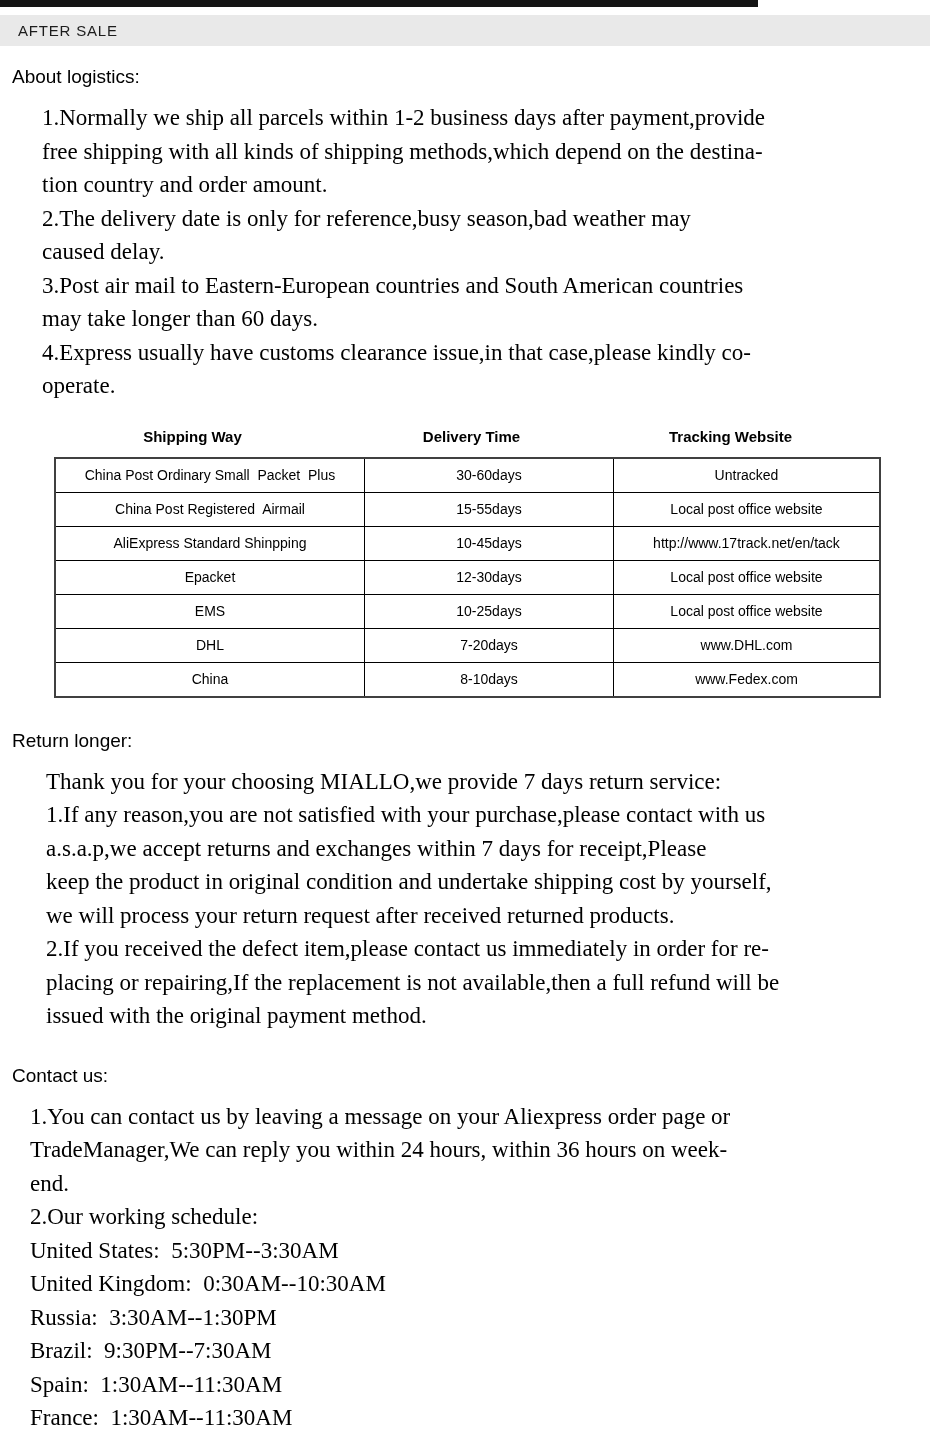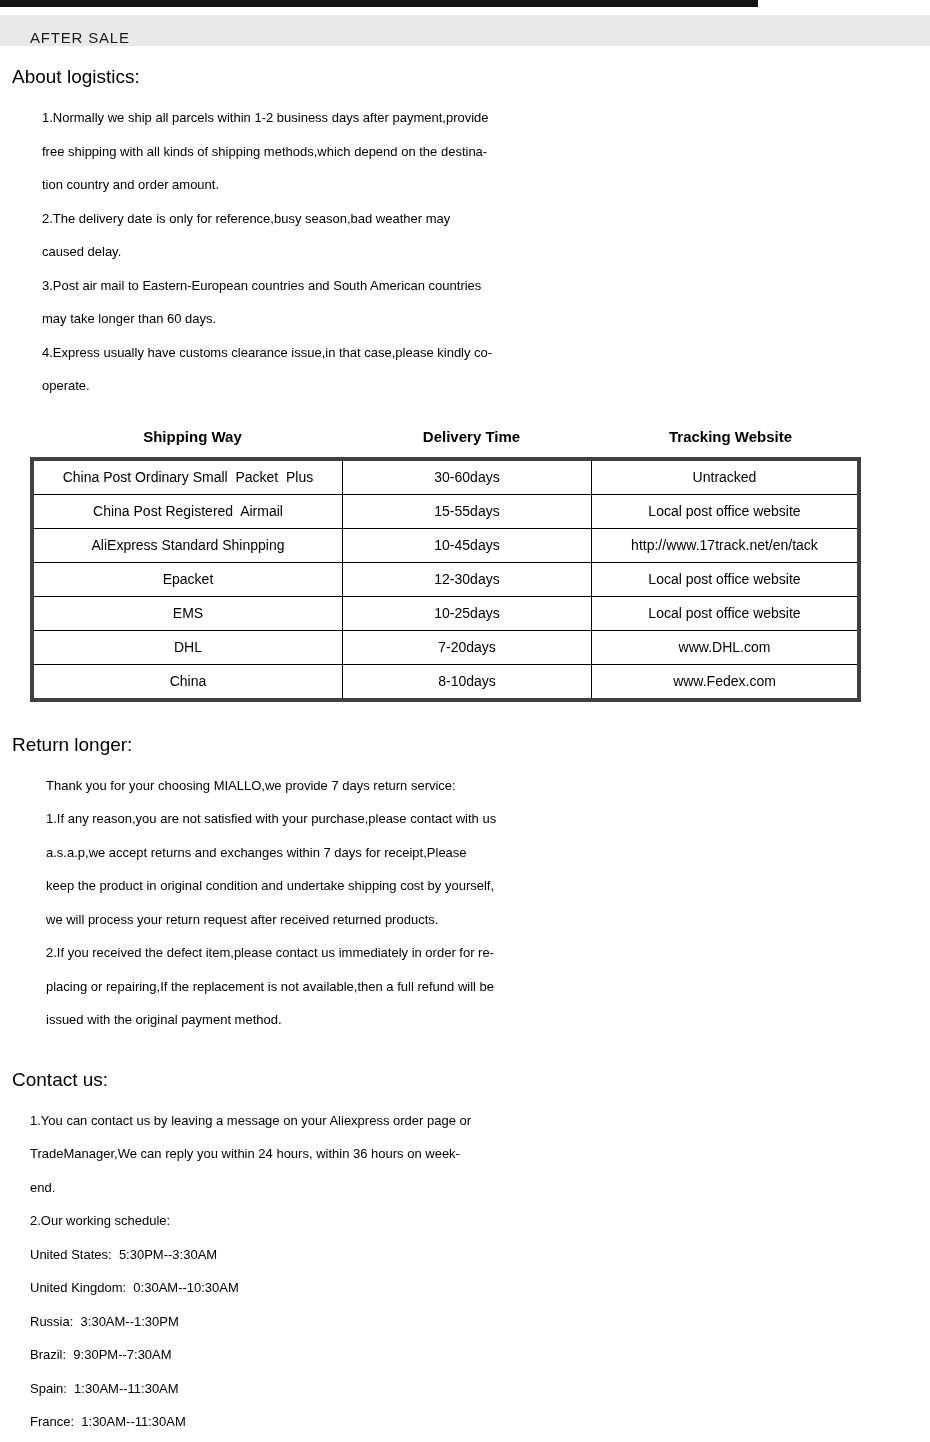--- a/index.html
+++ b/index.html
@@ -14,62 +14,63 @@
   .top-accent-bar {
     width: 758px;
     height: 7px;
     background: #141414;
   }
   .banner {
     margin-top: 8px;
     height: 31px;
     background: #e9e9e9;
     display: flex;
-    align-items: flex-end;
-    padding-left: 30px;
+    align-items: center;
+    padding-left: 18px;
     box-sizing: border-box;
   }
   .banner-label {
     font-size: 15px;
     letter-spacing: 0.8px;
     color: #1c1c1c;
   }
   .section-heading {
     font-size: 19px;
     font-weight: 400;
     margin: 14px 0 0 12px;
     line-height: 34px;
   }
   .section-heading.spaced { margin-top: 26px; }
   .para {
-    font-size: 13px;
+    font-size: 23px;
     line-height: 33.5px;
     white-space: pre-wrap;
     margin: 7px 20px 0 42px;
+    font-family: Liberation Serif, serif;
   }
   .para.return-block  { margin-left: 46px; }
   .para.contact-block { margin-left: 30px; }
   .tbl-head {
     display: flex;
     margin: 24px 0 0 53px;
     width: 797px;
     font-size: 15px;
     font-weight: bold;
     gap: 28px;
   }
   .tbl-head .hc { text-align: center; line-height: 20px; }
   .hc-way  { width: 300px; }
   .hc-time { width: 240px; }
   .hc-site { width: 257px; }
   table.ship-table {
     border-collapse: collapse;
     table-layout: fixed;
-    margin: 10px 0 0 30px;
+    margin: 10px 0 0 54px;
     width: 797px;
-    border: 4px solid #404040;
+    border: 2px solid #404040;
   }
   table.ship-table td {
     border: 1px solid #000;
     height: 33px;
     text-align: center;
     vertical-align: middle;
     font-size: 14px;
     padding: 0 4px;
     white-space: pre;
     overflow: hidden;

